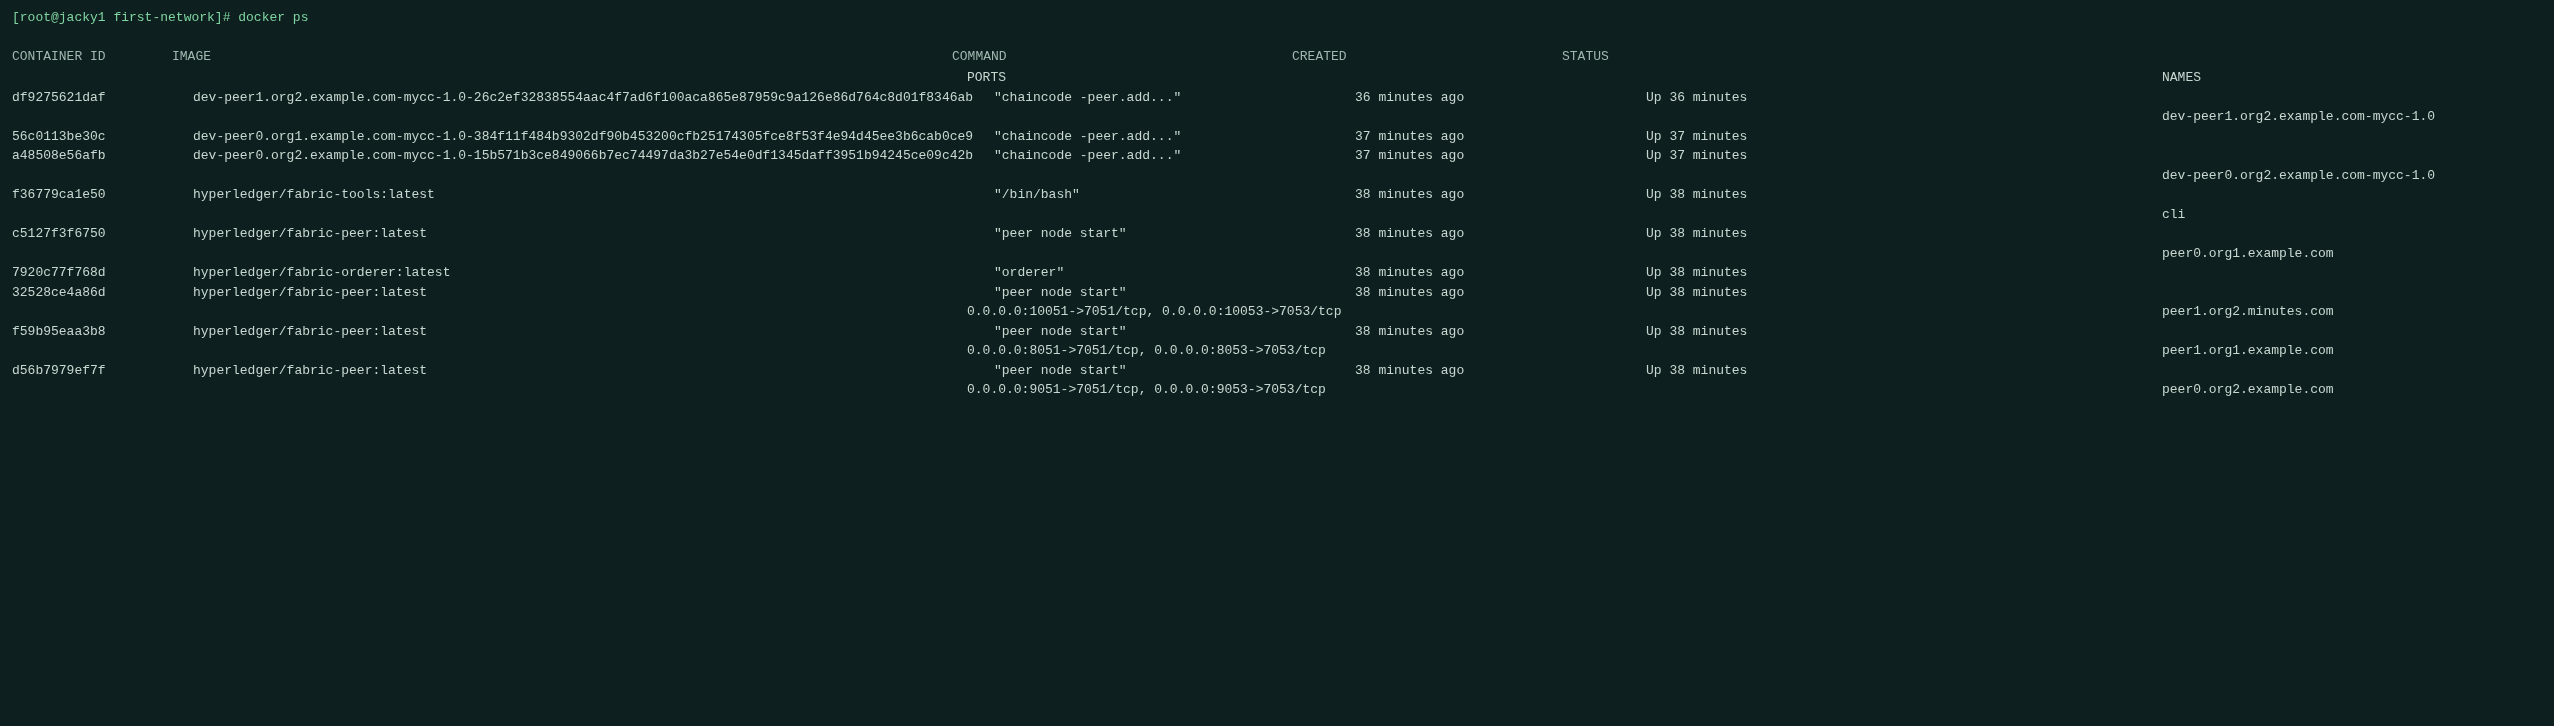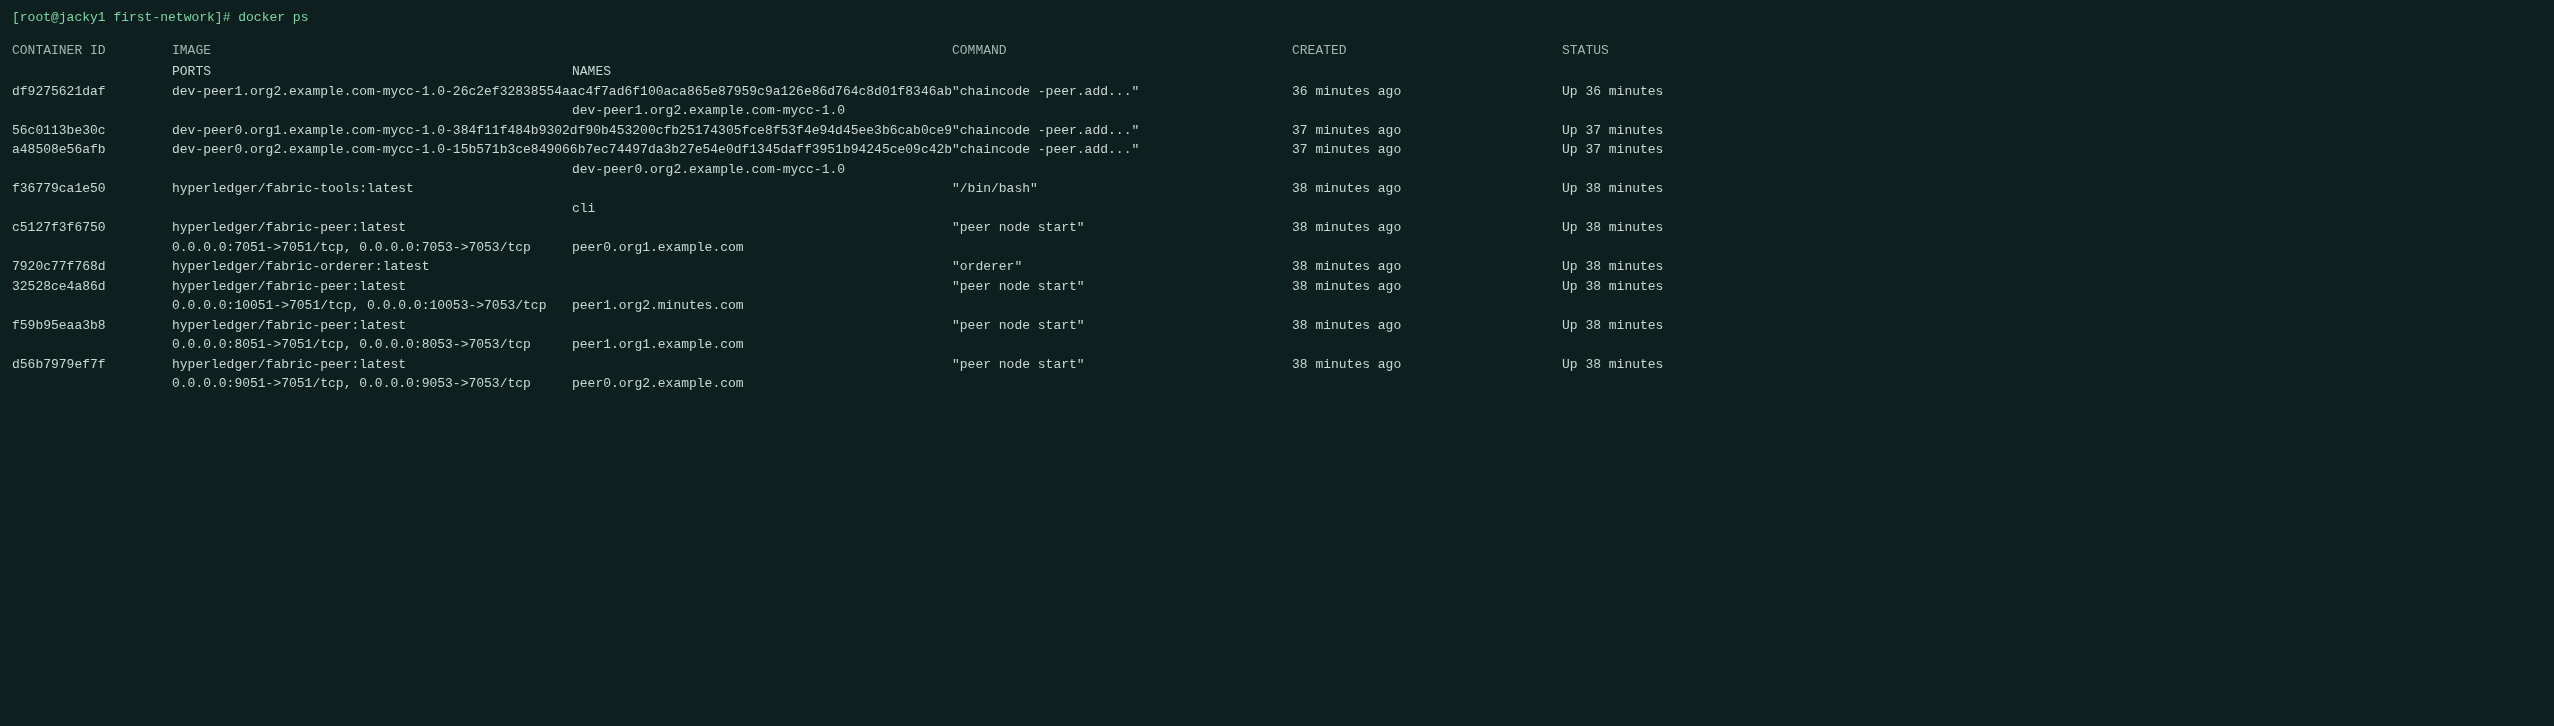--- a/index.html
+++ b/index.html
@@ -16,38 +16,40 @@
       padding: 8px 12px;
       min-height: 726px;
       width: 2554px;
       overflow-x: auto;
     }
     .terminal {
       width: 100%;
     }
     .prompt-line {
       color: #7fd4a0;
-      margin-bottom: 13px;
+      margin-bottom: 19px;
       white-space: nowrap;
     }
     .header-row {
       display: flex;
       color: #a0b8b0;
       font-weight: normal;
       margin-bottom: 2px;
       white-space: nowrap;
     }
     .data-row {
       display: flex;
       white-space: nowrap;
       margin-bottom: 0px;
+      gap: 21px;
     }
     .sub-row {
       display: flex;
       white-space: nowrap;
+      justify-content: space-between;
     }
     .col-container-id {
       width: 160px;
       min-width: 160px;
       flex-shrink: 0;
     }
     .col-image {
       width: 780px;
       min-width: 780px;
       flex-shrink: 0;
@@ -149,21 +151,20 @@
 
   <div class="data-row">
     <span class="col-container-id">c5127f3f6750</span>
     <span class="col-image">hyperledger/fabric-peer:latest</span>
     <span class="col-command">"peer node start"</span>
     <span class="col-created">38 minutes  ago</span>
     <span class="col-status">Up 38 minutes</span>
   </div>
   <div class="sub-row">
     <span class="col-container-id"></span>
-    <span class="col-ports">0.0.0.0:7051-&gt;7051/tcp, 0.0.0.0:7053-&gt;7053/tcp</span>
     <span class="col-names">peer0.org1.example.com</span>
   </div>
 
   <div class="data-row">
     <span class="col-container-id">7920c77f768d</span>
     <span class="col-image">hyperledger/fabric-orderer:latest</span>
     <span class="col-command">"orderer"</span>
     <span class="col-created">38 minutes  ago</span>
     <span class="col-status">Up 38 minutes</span>
   </div>

